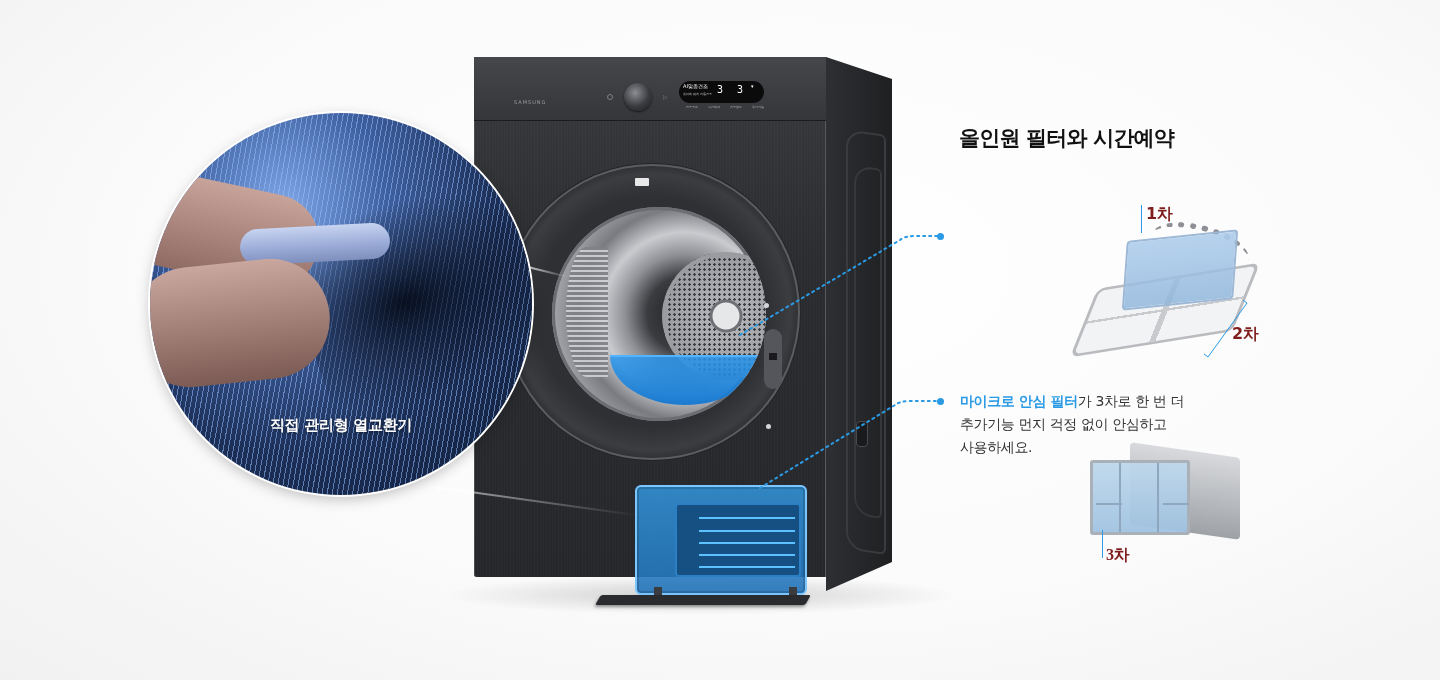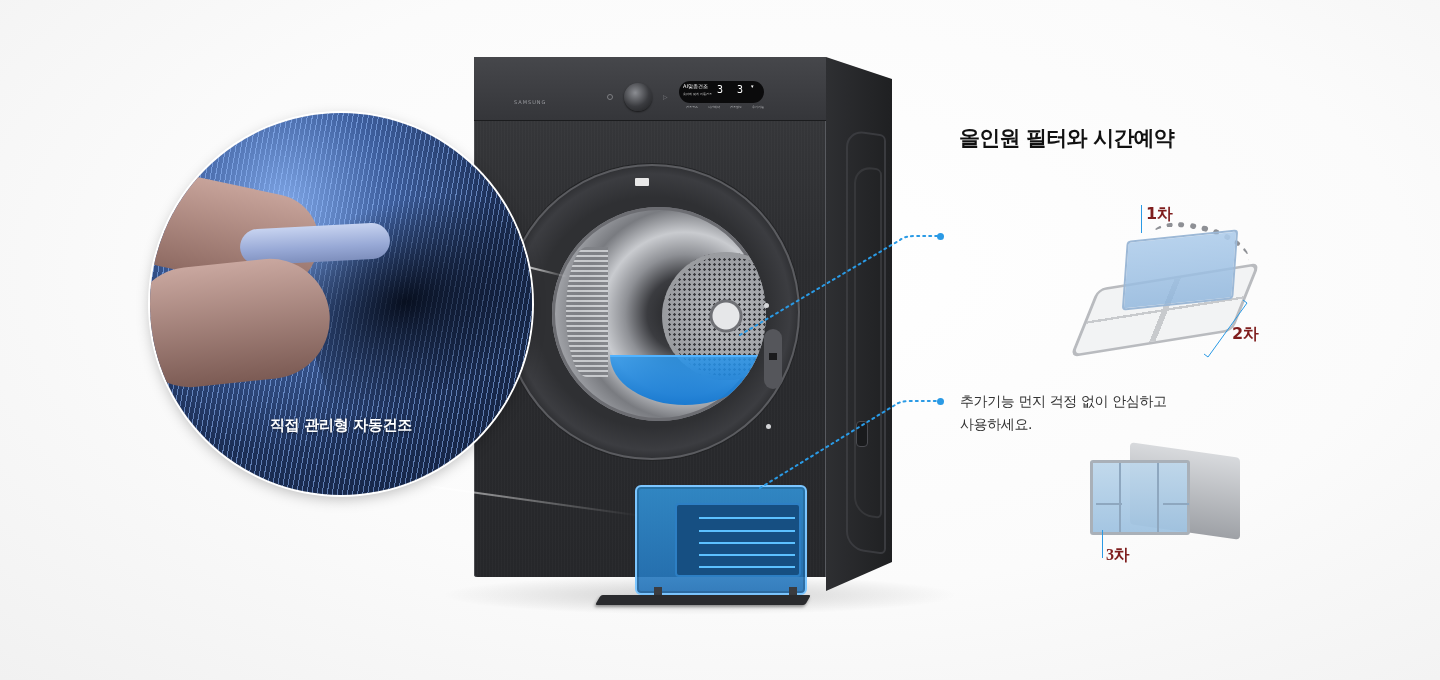--- a/index.html
+++ b/index.html
@@ -294,36 +294,37 @@
   </div>
 
   <div class="zoom-pointer"></div>
   <div class="zoom-pointer lower"></div>
 
   <div class="zoom-circle">
     <div class="zoom-dark-band"></div>
     <div class="zoom-finger"></div>
     <div class="zoom-brush"></div>
     <div class="zoom-thumb"></div>
-    <div class="zoom-caption">직접 관리형 자동건조</div>
+    <div class="zoom-caption">직접 관리형 열교환기</div>
   </div>
 
   <svg class="leader-svg" viewBox="0 0 1440 680">
     <path d="M740,335 L900,240 Q905,236 915,236 L940,236" fill="none" stroke="#2a9ae5" stroke-width="2" stroke-dasharray="2 4" stroke-linecap="round"></path>
     <path d="M760,488 L895,405 Q900,401 910,401 L940,401" fill="none" stroke="#2a9ae5" stroke-width="2" stroke-dasharray="2 4" stroke-linecap="round"></path>
   </svg>
   <span class="leader-dot" style="left:937px;top:233px;"></span>
   <span class="leader-dot" style="left:937px;top:398px;"></span>
 
   <div class="headline">
     <div>올인원 필터와 시간예약</div>
   </div>
 
 
   <div class="callout callout-2">
+    <div><span class="accent">마이크로 안심 필터</span><span>가 3차로 한 번 더</span></div>
     <div>추가기능 먼지 걱정 없이 안심하고</div>
     <div>사용하세요.</div>
   </div>
 
   <div class="allinone-filter">
     <div class="af-mesh"></div>
     <div class="af-base"></div>
     <div class="af-flap"></div>
   </div>
   <span class="dim-line" style="left:1141px;top:205px;width:1px;height:28px;"></span>

